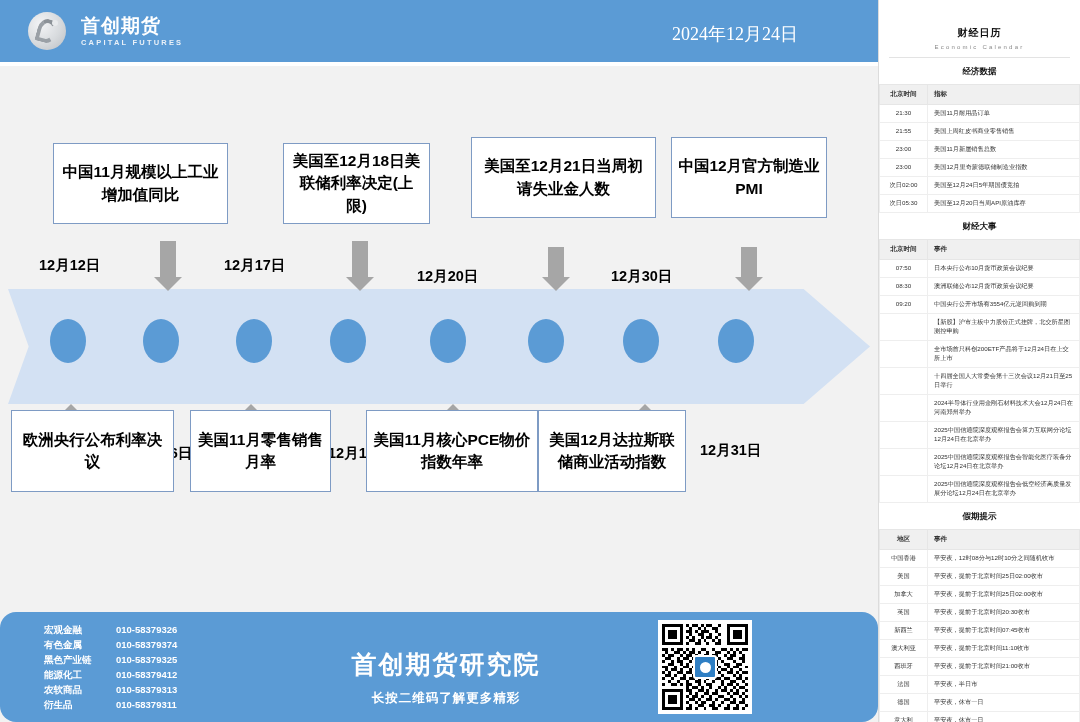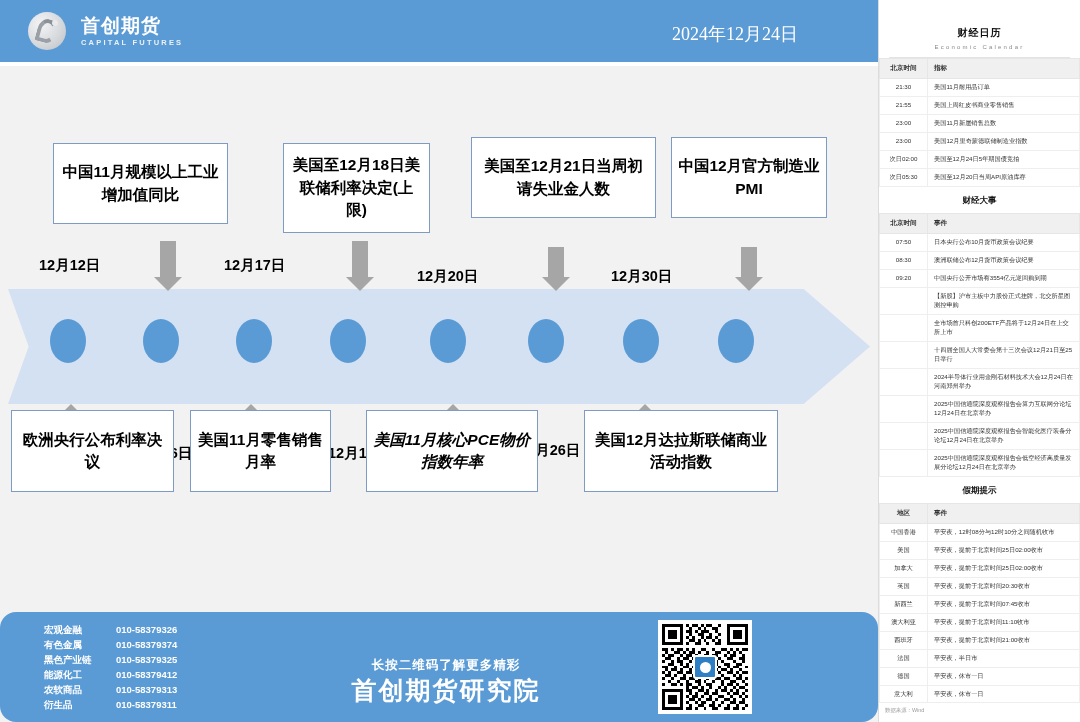--- a/index.html
+++ b/index.html
@@ -193,28 +193,28 @@
     <div class="conn down" style="left:352px; top:175px; height:36px;"></div>
     <div class="conn down" style="left:548px; top:181px; height:30px;"></div>
     <div class="conn down" style="left:741px; top:181px; height:30px;"></div>
 
     <div class="conn up" style="left:63px; top:352px; height:38px;"></div>
     <div class="conn up" style="left:243px; top:352px; height:38px;"></div>
     <div class="conn up" style="left:445px; top:352px; height:38px;"></div>
     <div class="conn up" style="left:637px; top:352px; height:38px;"></div>
 
     <div class="ebox" style="left:53px; top:77px; width:175px; height:81px;">中国11月规模以上工业增加值同比</div>
-    <div class="ebox" style="left:283px; top:77px; width:147px; height:90px;">美国至12月18日美联储利率决定(上限)</div>
+    <div class="ebox" style="left:283px; top:77px; width:147px; height:81px;">美国至12月18日美联储利率决定(上限)</div>
     <div class="ebox" style="left:471px; top:71px; width:185px; height:81px;">美国至12月21日当周初请失业金人数</div>
     <div class="ebox" style="left:671px; top:71px; width:156px; height:81px;">中国12月官方制造业PMI</div>
 
     <div class="ebox" style="left:11px; top:344px; width:163px; height:82px;">欧洲央行公布利率决议</div>
     <div class="ebox" style="left:190px; top:344px; width:141px; height:82px;">美国11月零售销售月率</div>
-    <div class="ebox" style="left:366px; top:344px; width:172px; height:82px;font-style:italic;">美国11月核心PCE物价指数年率</div>
-    <div class="ebox" style="left:584px; top:344px; width:194px; height:82px;">美国12月达拉斯联储商业活动指数</div>
+    <div class="ebox" style="left:366px; top:344px; width:172px; height:82px;">美国11月核心PCE物价指数年率</div>
+    <div class="ebox" style="left:538px; top:344px; width:148px; height:82px;">美国12月达拉斯联储商业活动指数</div>
   </div>
 
   <div id="footer">
     <div id="contact-list">
       <div class="contact-row">
         <span class="cname">宏观金融</span>
         <span class="cnum">010-58379326</span>
       </div>
       <div class="contact-row">
         <span class="cname">有色金属</span>
@@ -232,22 +232,22 @@
         <span class="cname">农软商品</span>
         <span class="cnum">010-58379313</span>
       </div>
       <div class="contact-row">
         <span class="cname">衍生品</span>
         <span class="cnum">010-58379311</span>
       </div>
     </div>
 
     <div id="footer-center">
+      <div id="footer-title">首创期货研究院</div>
       <div id="footer-sub">长按二维码了解更多精彩</div>
-      <div id="footer-title">首创期货研究院</div>
     </div>
   </div>
 
   <div id="qr">
     <div id="qr-canvas">
       <svg width="86" height="86" viewBox="0 0 29 29" shape-rendering="crispEdges">
         <rect width="29" height="29" fill="#fff"></rect>
         <g fill="#000">
           <path d="M0 0h7v7H0zM1 1v5h5V1z M2 2h3v3H2z"></path>
           <path d="M22 0h7v7h-7zM23 1v5h5V1z M24 2h3v3h-3z"></path>
@@ -477,20 +477,21 @@
     </div>
   </div>
 
   <div id="sidebar">
     <div class="sb-head">
       <div class="sb-title">财经日历</div>
       <div class="sb-sub">Economic Calendar</div>
     </div>
     <div class="sb-rule"></div>
 
+    <div class="sect-title">经济数据</div>
     <table class="sbt">
       <thead>
         <tr>
           <th class="tcol">北京时间</th>
           <th>指标</th>
         </tr>
       </thead>
       <tbody>
         <tr>
           <td class="tcol">21:30</td>

